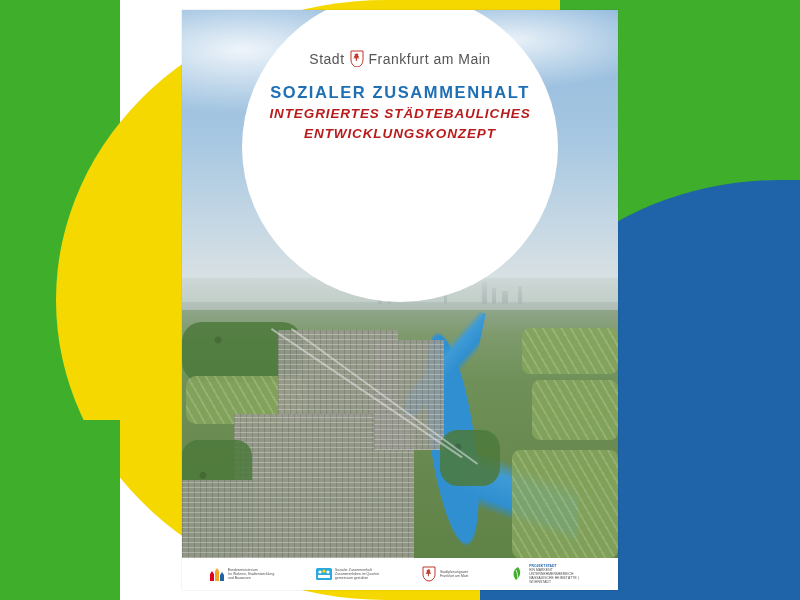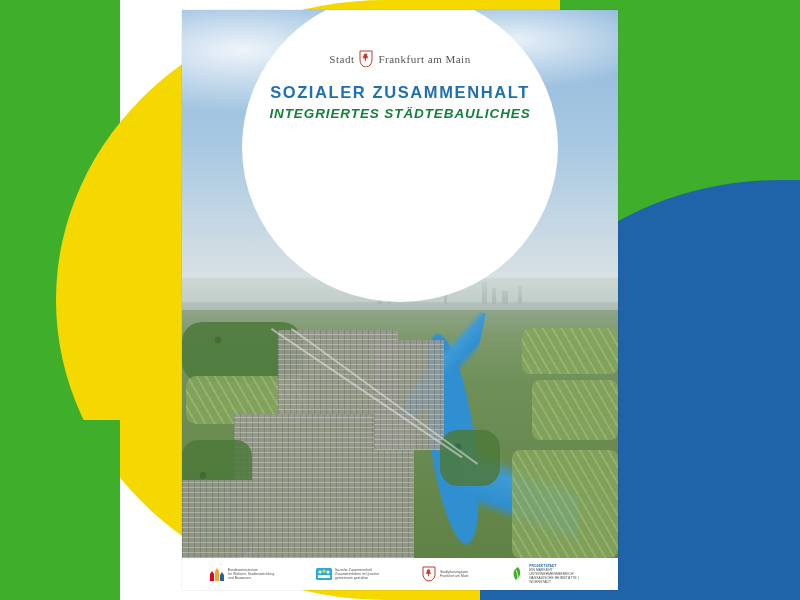--- a/index.html
+++ b/index.html
@@ -185,22 +185,22 @@
   }
   .crest {
     display: flex;
     align-items: center;
     justify-content: center;
     gap: 5px;
     color: #5b5b5b;
     margin-bottom: 16px;
   }
   .crest-text {
-    font-family: Liberation Serif, serif;
-    font-size: 11px;
+    font-family: Liberation Sans, sans-serif;
+    font-size: 14px;
     letter-spacing: 0.5px;
     color: #555;
     white-space: nowrap;
   }
   .crest-shield {
     width: 14px;
     height: 17px;
   }
   .kicker {
     font-size: 16.5px;
@@ -216,21 +216,21 @@
     line-height: 0.98;
     color: #1f6fb5;
     margin: 2px 0 12px 0;
   }
   .subtitle {
     font-size: 13.5px;
     font-style: italic;
     font-weight: bold;
     letter-spacing: 0.9px;
     line-height: 1.45;
-    color: #15803d;
+    color: #b91c1c;
   }
 
   
   .logobar {
     position: absolute;
     left: 0;
     top: 548px;
     width: 436px;
     height: 32px;
     background: #ffffff;
@@ -317,20 +317,21 @@
       <span class="crest-text">Stadt</span>
       <svg class="crest-shield" viewBox="0 0 14 17">
         <path d="M1 1 h12 v9 a6 7 0 0 1 -6 7 a6 7 0 0 1 -6 -7 z" fill="#ffffff" stroke="#c0392b" stroke-width="1"></path>
         <path d="M7 3.2 l1.6 1.6 l-1 0.5 l1.6 1.2 l-1.2 0.5 l1.6 1.4 l-2.6 -0.2 l0 2.6 l-1.2 0 l0 -2.6 l-2.6 0.2 l1.6 -1.4 l-1.2 -0.5 l1.6 -1.2 l-1 -0.5 z" fill="#c0392b"></path>
       </svg>
       <span class="crest-text">Frankfurt am Main</span>
     </div>
     <div class="kicker">SOZIALER ZUSAMMENHALT</div>
     <div class="subtitle">
       <div>INTEGRIERTES STÄDTEBAULICHES</div>
+      <div>ENTWICKLUNGSKONZEPT</div>
     </div>
   </div>
 
   <div class="logobar">
 
     <div class="logo">
       <svg class="logo-mark" viewBox="0 0 16 16">
         <rect x="1" y="8" width="4" height="7" fill="#e2001a"></rect>
         <rect x="6" y="5" width="4" height="10" fill="#f5a623"></rect>
         <rect x="11" y="9" width="4" height="6" fill="#1f63a8"></rect>

